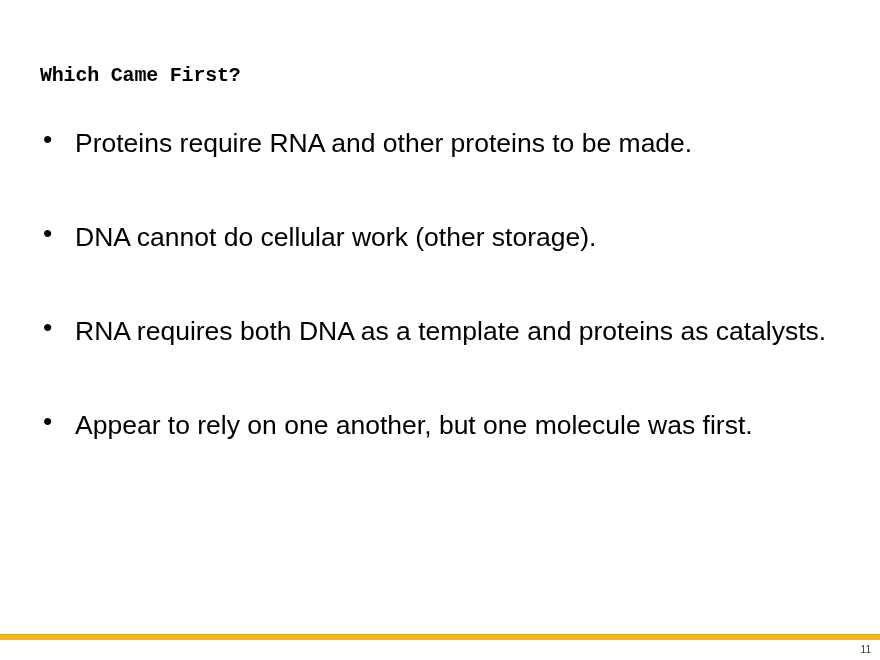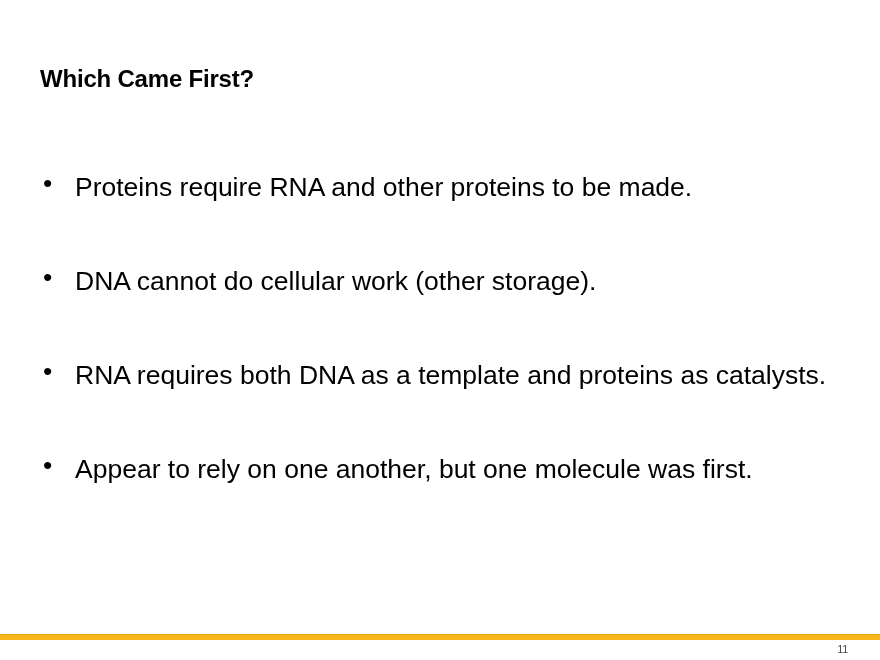--- a/index.html
+++ b/index.html
@@ -19,26 +19,27 @@
   .slide {
     position: absolute;
     inset: 0;
     background: #ffffff;
   }
 
   .slide-title {
     position: absolute;
     left: 40px;
     top: 46px;
-    font-size: 24px;
+    font-size: 20px;
     font-weight: bold;
     color: #000000;
     letter-spacing: -0.2px;
     line-height: 34px;
     white-space: nowrap;
+    font-family: Liberation Mono, monospace;
   }
 
   .bullet-list {
     position: absolute;
     left: 40px;
     top: 124px;
     width: 800px;
     margin: 0;
     padding: 0;
     list-style: none;
@@ -63,37 +64,36 @@
     top: 0;
     width: 12px;
     font-size: 26.5px;
     line-height: 30px;
     color: #000000;
     text-align: left;
   }
 
   .bullet-text {
     display: block;
-    margin-top: 44px;
   }
 
   .footer-rule {
     position: absolute;
     left: 0;
     top: 634px;
     width: 880px;
     height: 6px;
     background: #F7B71B;
     border-top: 1px solid #E8A711;
     box-sizing: border-box;
   }
 
   .page-number {
     position: absolute;
-    right: 32px;
+    right: 9px;
     top: 644px;
     font-size: 10px;
     line-height: 12px;
     color: #3a3a3a;
     text-align: left;
   }
 </style>
 </head>
 <body>
 

